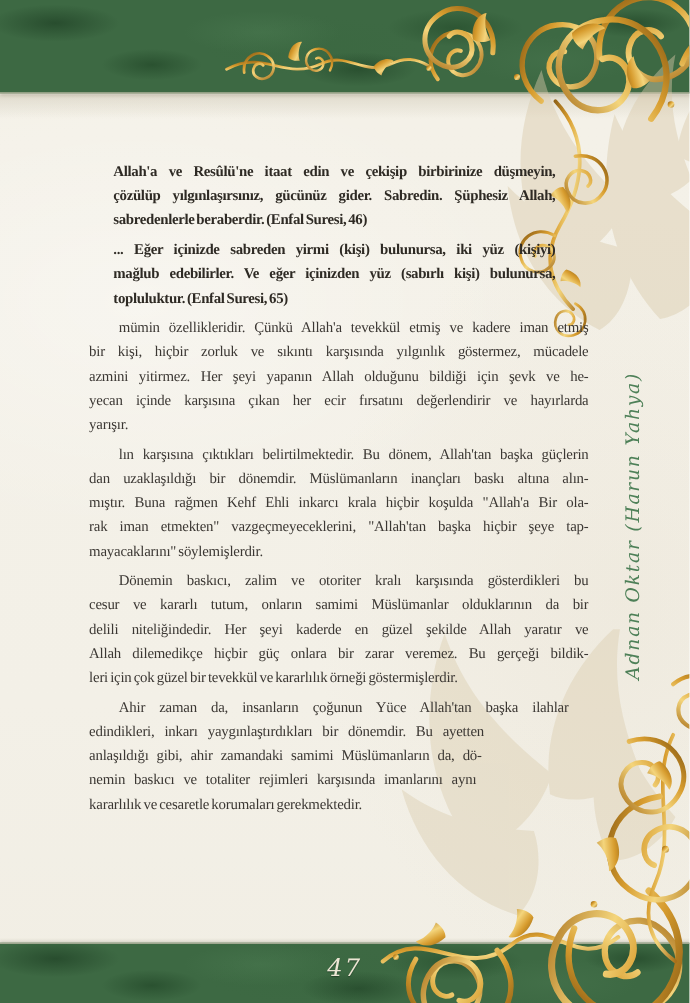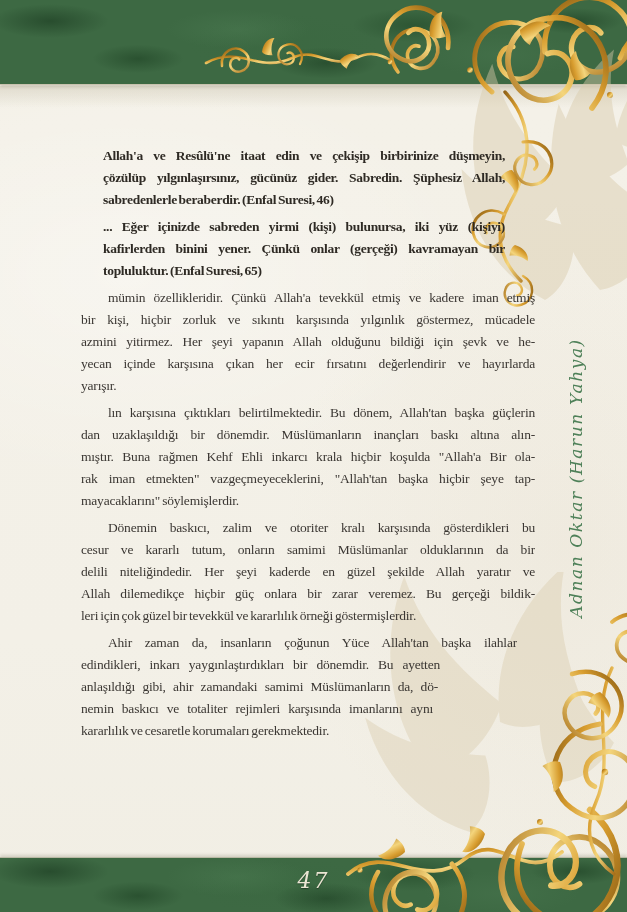--- a/index.html
+++ b/index.html
@@ -184,21 +184,21 @@
   </svg>
 
   <div class="content">
       <div class="para quote" id="para-1">
         <div class="line">Allah'a ve Resûlü'ne itaat edin ve çekişip birbirinize düşmeyin,</div>
         <div class="line">çözülüp yılgınlaşırsınız, gücünüz gider. Sabredin. Şüphesiz Allah,</div>
         <div class="line last">sabredenlerle beraberdir. (Enfal Suresi, 46)</div>
       </div>
       <div class="para quote" id="para-2">
         <div class="line">... Eğer içinizde sabreden yirmi (kişi) bulunursa, iki yüz (kişiyi)</div>
-        <div class="line">kafirlerden binini yener. Çünkü onlar (gerçeği) kavramayan bir</div>
+        <div class="line">mağlub edebilirler. Ve eğer içinizden yüz (sabırlı kişi) bulunursa,</div>
         <div class="line last">topluluktur. (Enfal Suresi, 65)</div>
       </div>
       <div class="para body" id="para-3">
         <div class="line">mümin özellikleridir. Çünkü Allah'a tevekkül etmiş ve kadere iman etmiş</div>
         <div class="line">bir kişi, hiçbir zorluk ve sıkıntı karşısında yılgınlık göstermez,  mücadele</div>
         <div class="line">azmini yitirmez. Her şeyi yapanın Allah olduğunu bildiği için şevk ve he-</div>
         <div class="line">yecan içinde karşısına çıkan her ecir fırsatını değerlendirir ve hayırlarda</div>
         <div class="line last">yarışır.</div>
       </div>
       <div class="para body" id="para-4">

